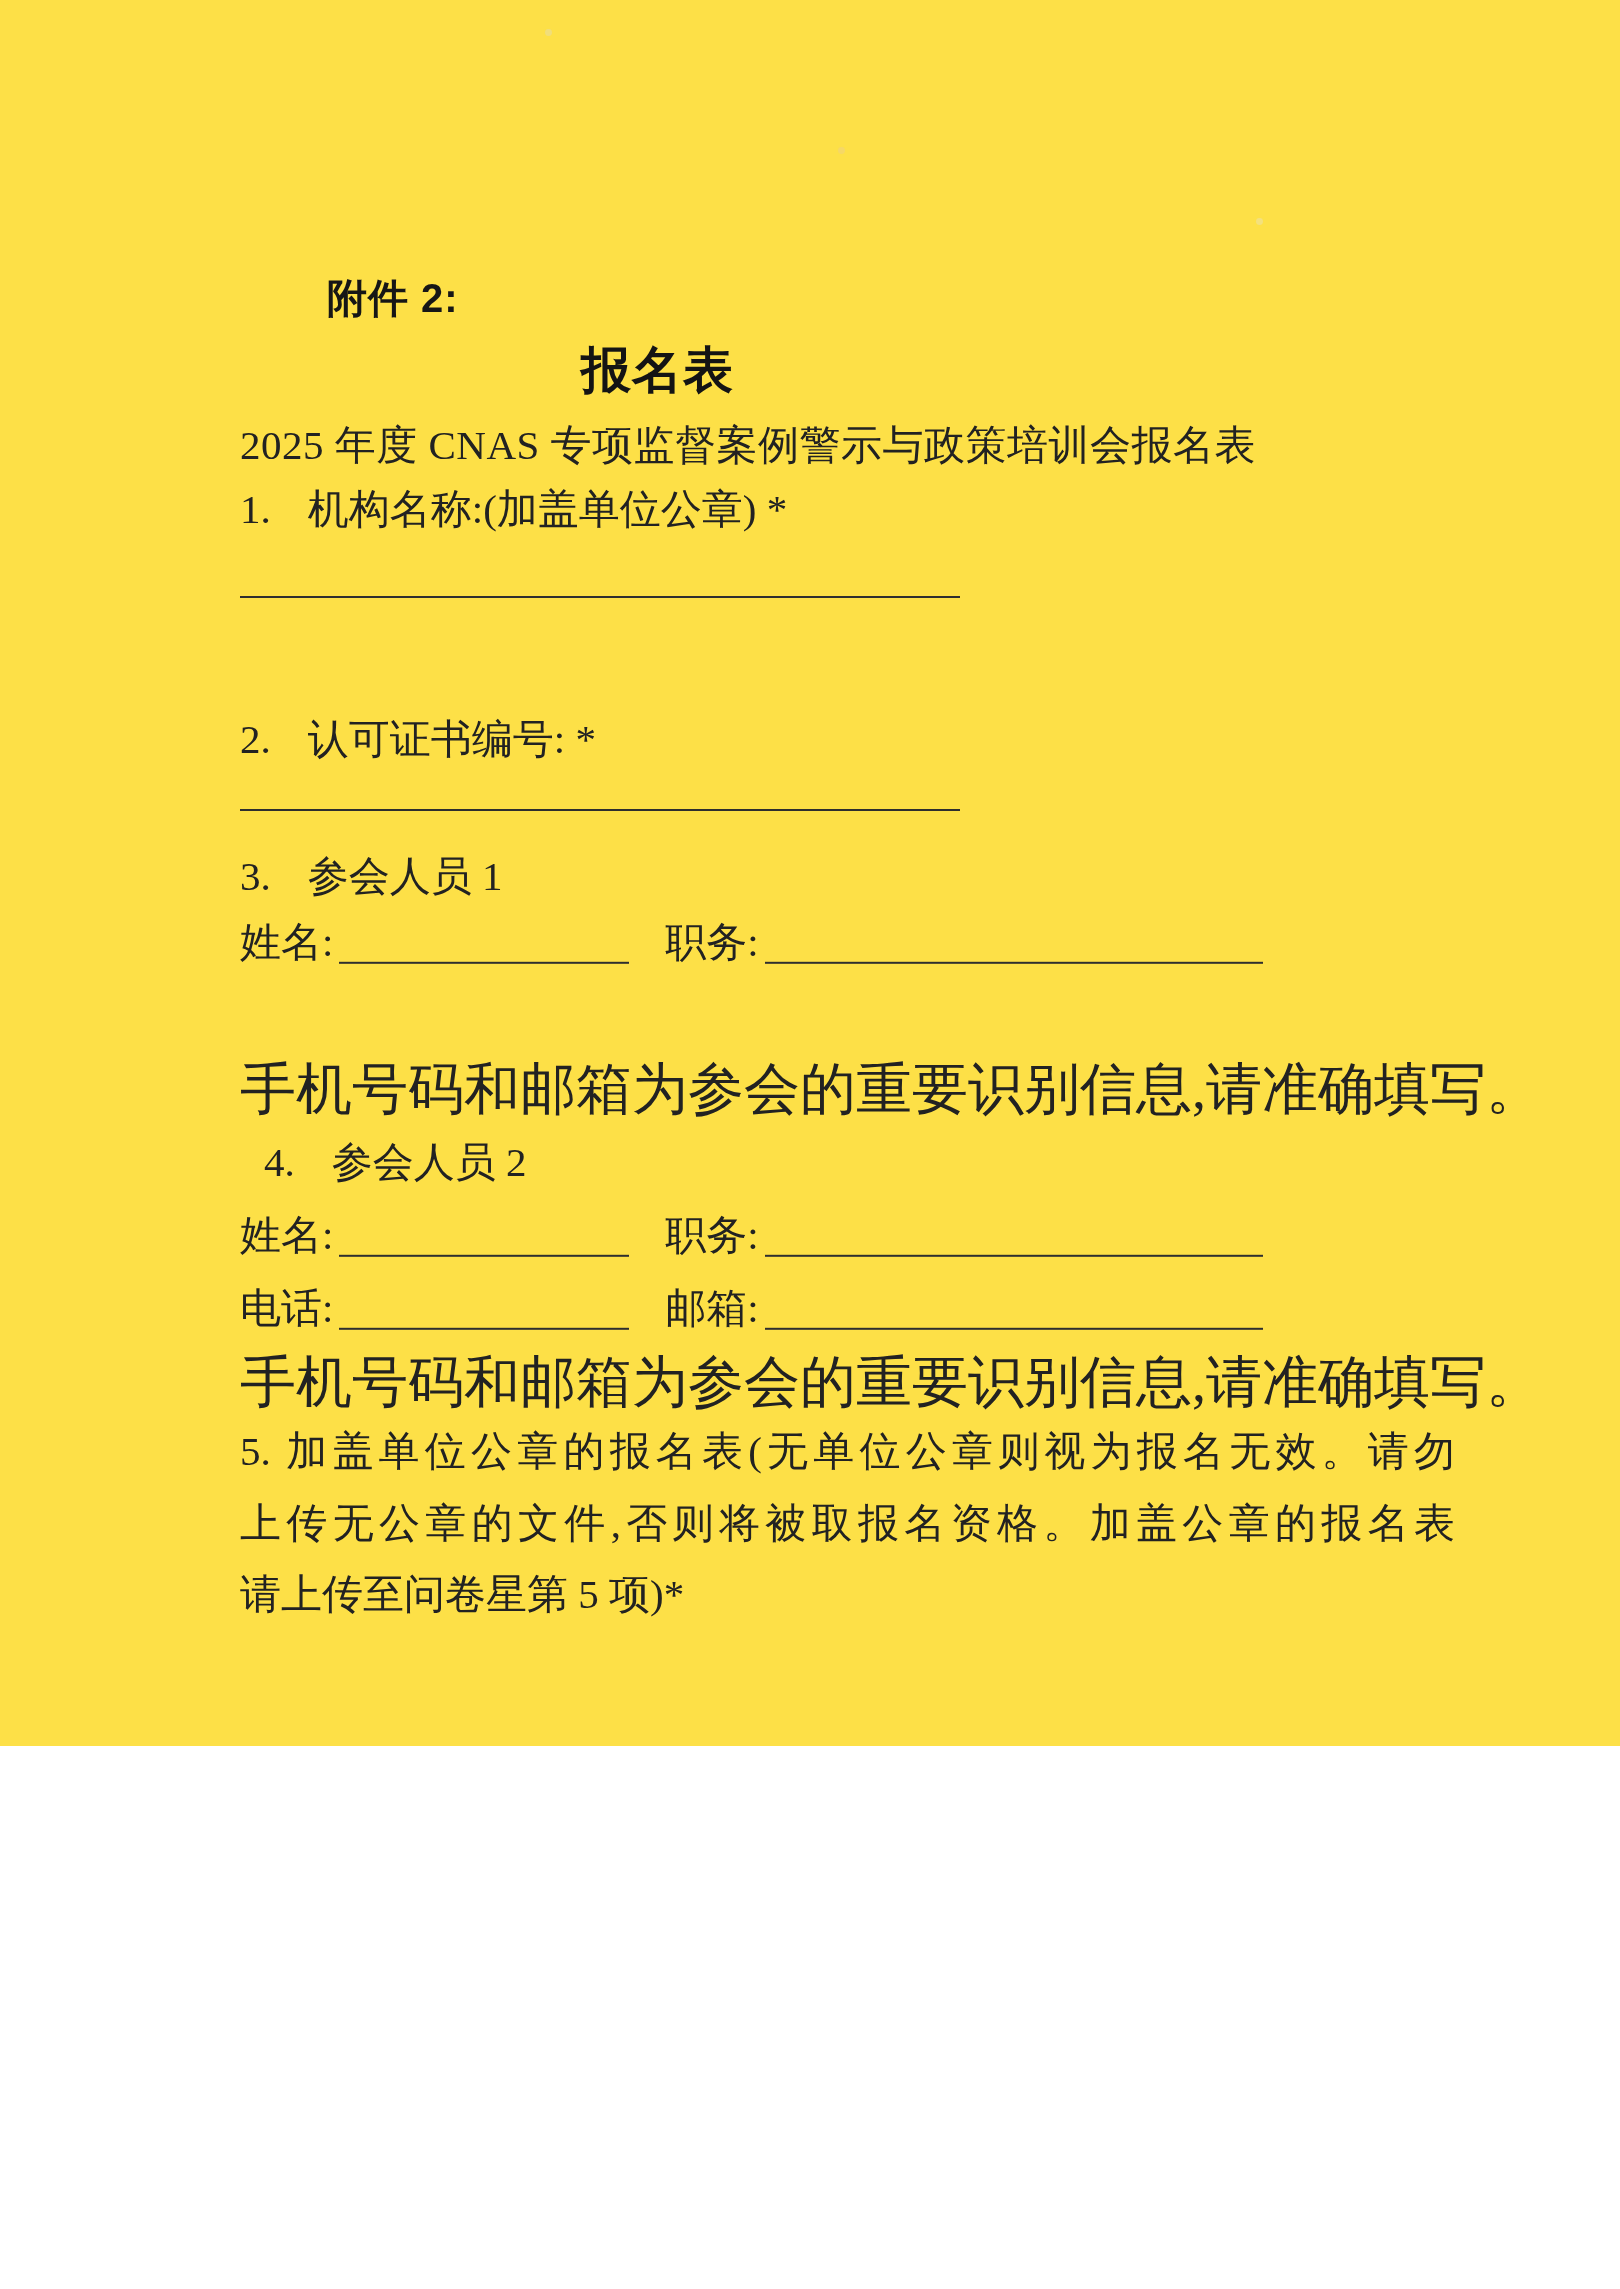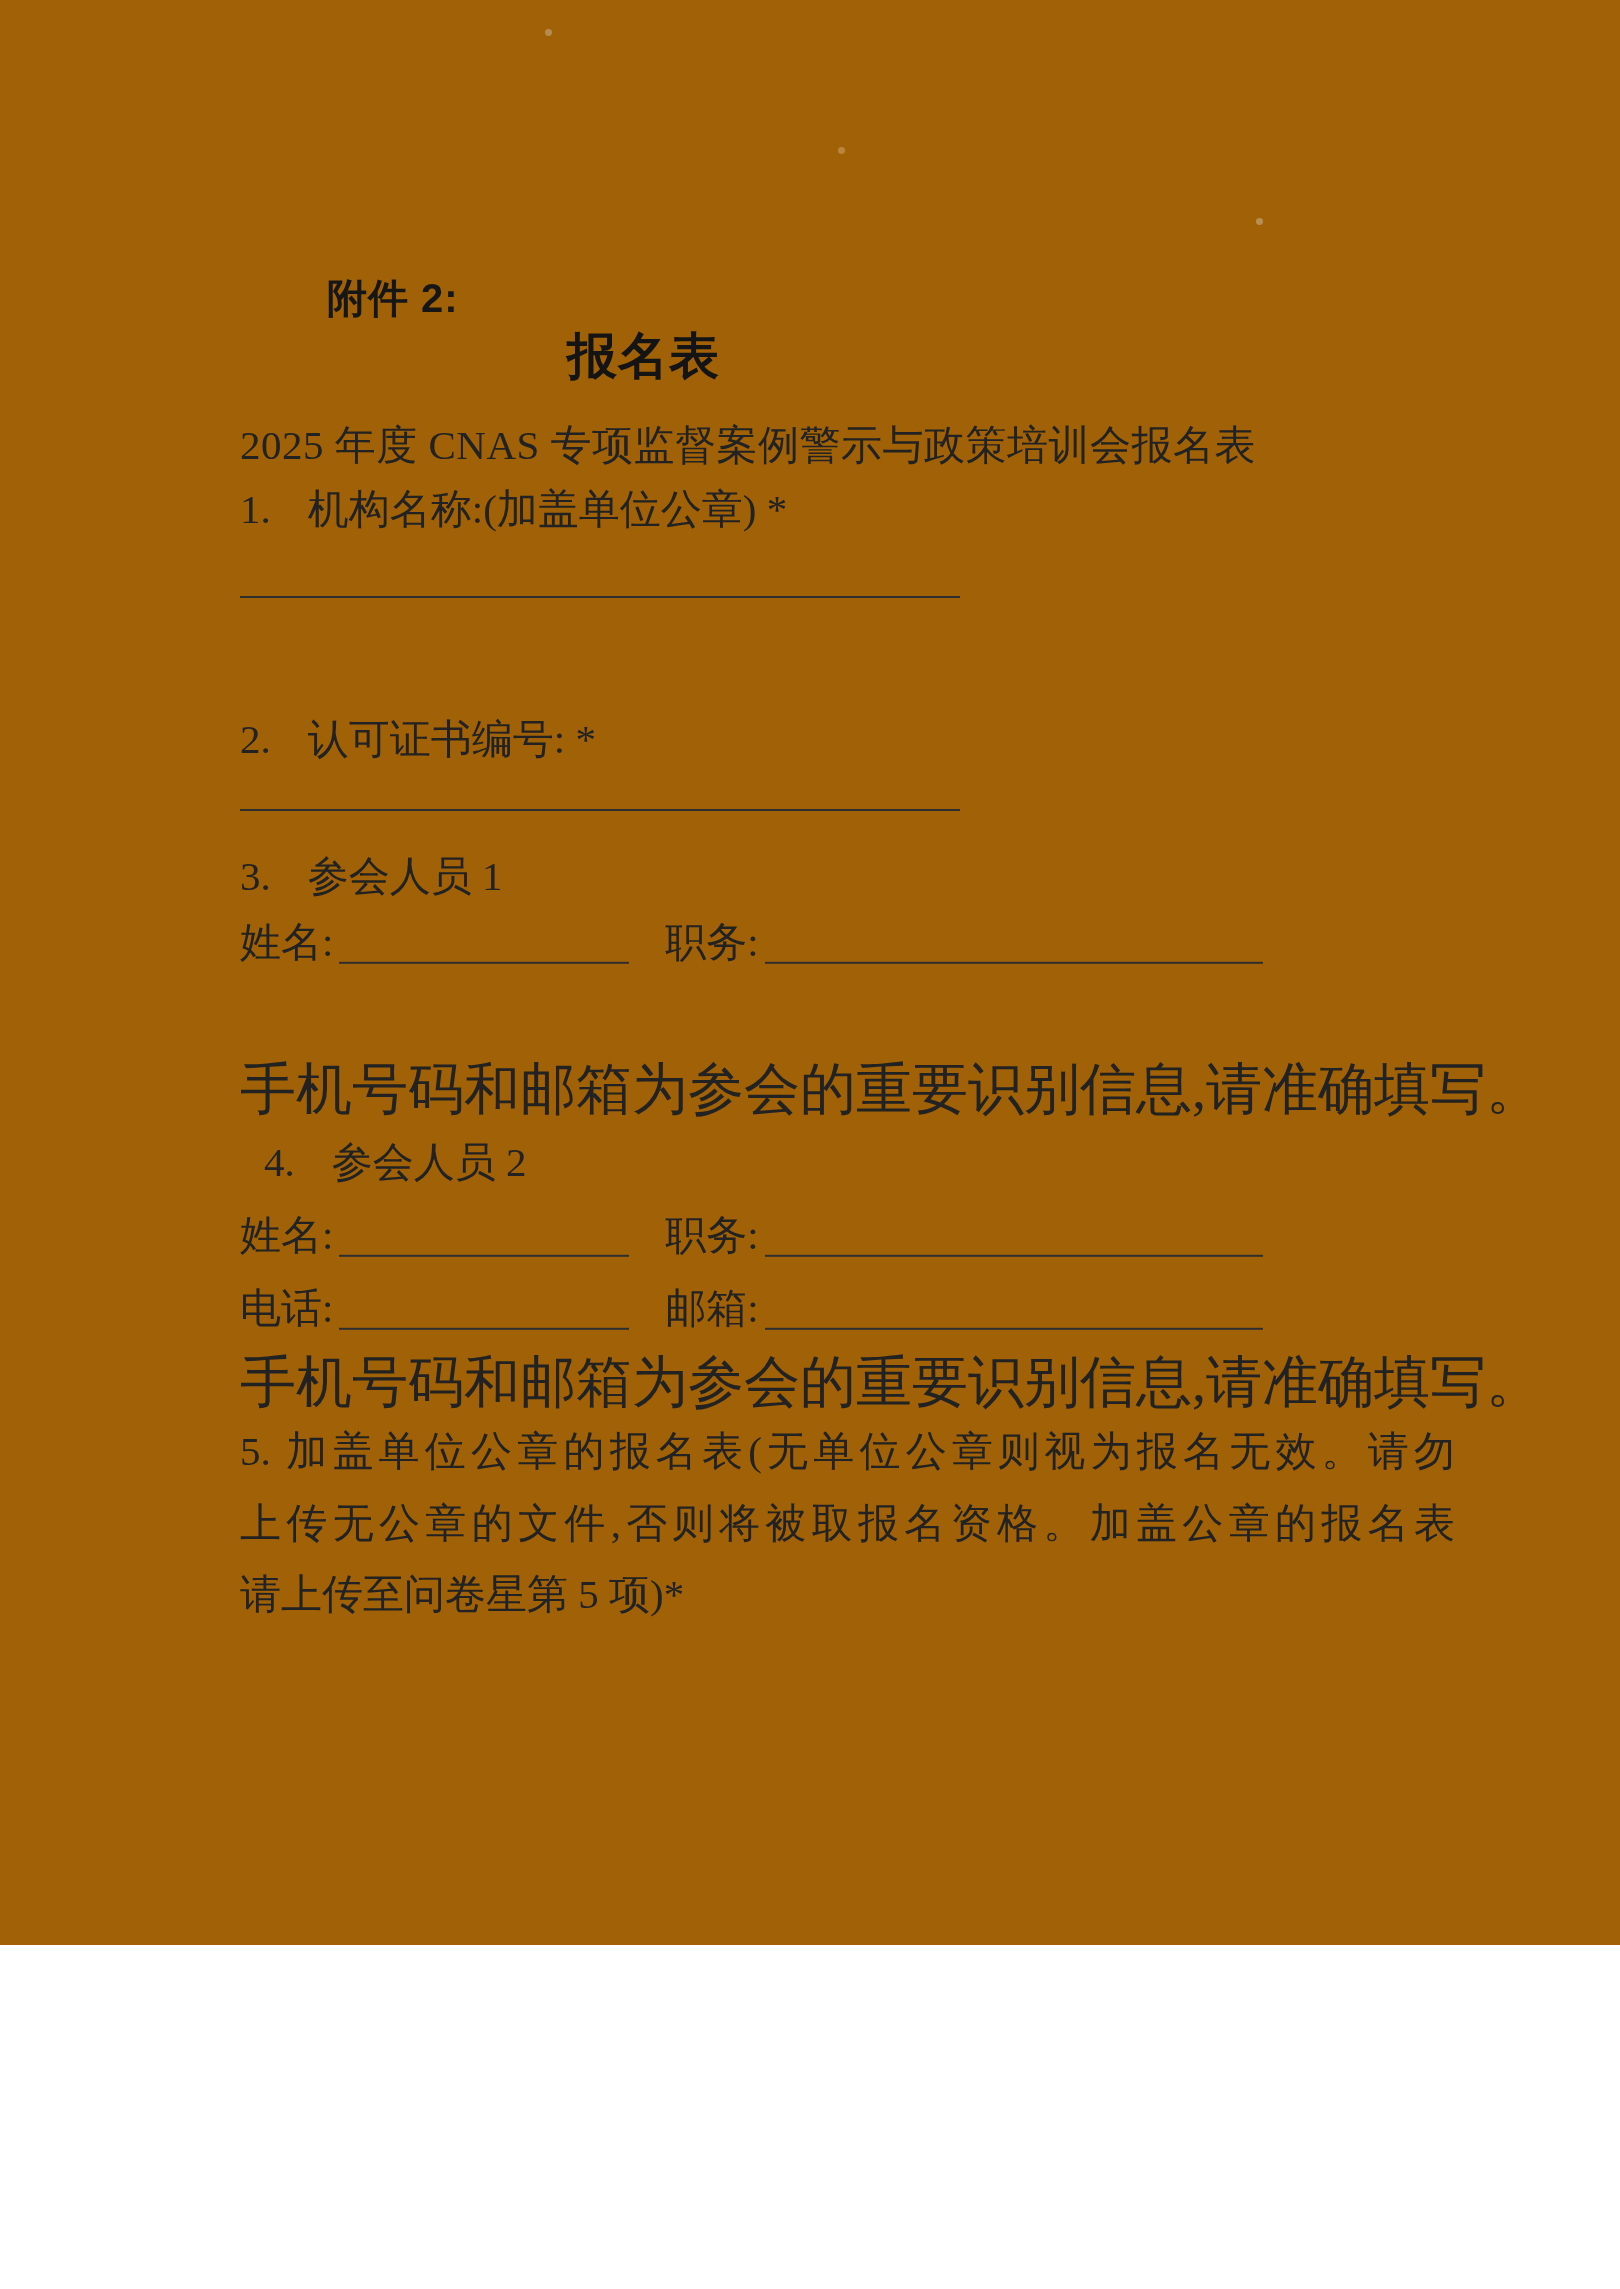--- a/index.html
+++ b/index.html
@@ -3,41 +3,41 @@
 <meta charset="utf-8">
 <style>
   html, body {
     margin: 0;
     padding: 0;
     background: #ffffff;
   }
   .page {
     position: relative;
     width: 1620px;
-    height: 1945px;
-    background: #a16207;
+    height: 1746px;
+    background: #fde047;
     overflow: hidden;
     font-family: "Liberation Serif", "DejaVu Serif", serif;
     color: #1f1f1f;
   }
   .abs { position: absolute; }
 
   .attachment-label {
     left: 327px;
     top: 271px;
     font-family: "Liberation Sans", "DejaVu Sans", sans-serif;
     font-weight: 700;
     font-size: 40px;
     letter-spacing: 1px;
     color: #161616;
   }
   .form-title {
     left: 567px;
     top: 323px;
-    margin: 0;
+    margin: 14px;
     font-family: "Liberation Sans", "DejaVu Sans", sans-serif;
     font-weight: 700;
     font-size: 50px;
     letter-spacing: 1px;
     color: #141414;
   }
   .subtitle {
     left: 240px;
     top: 418px;
     font-size: 41px;

